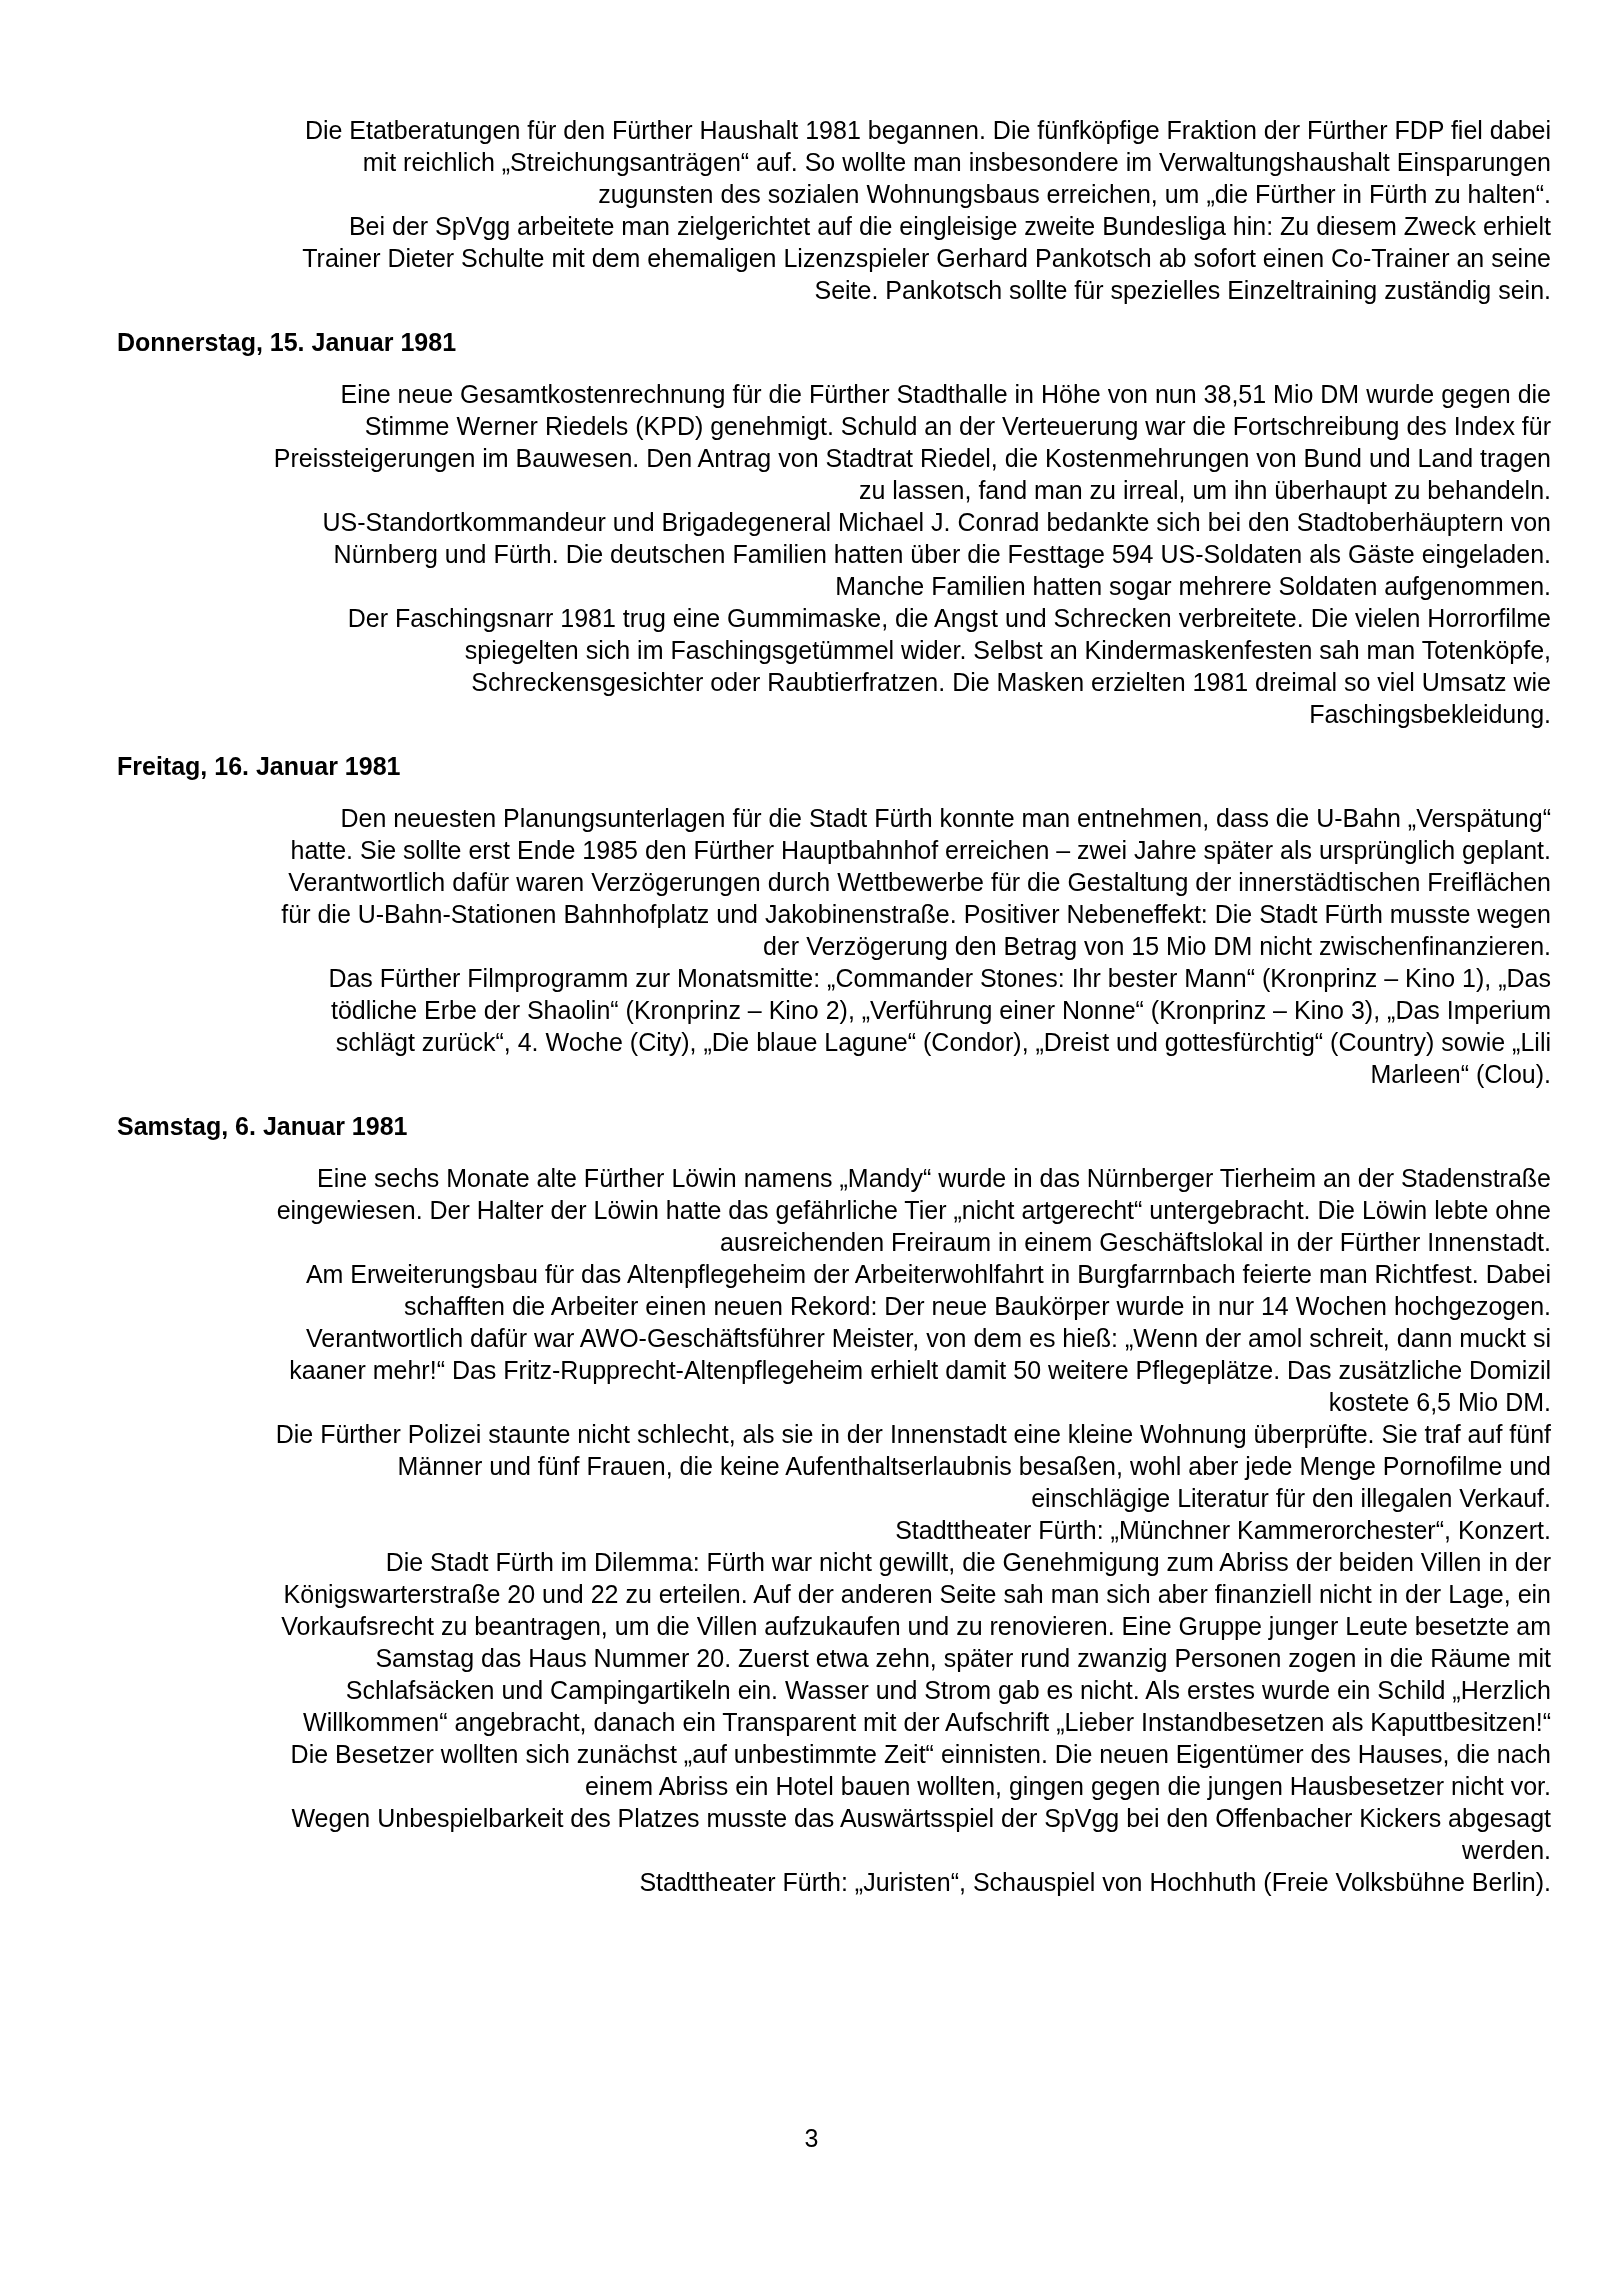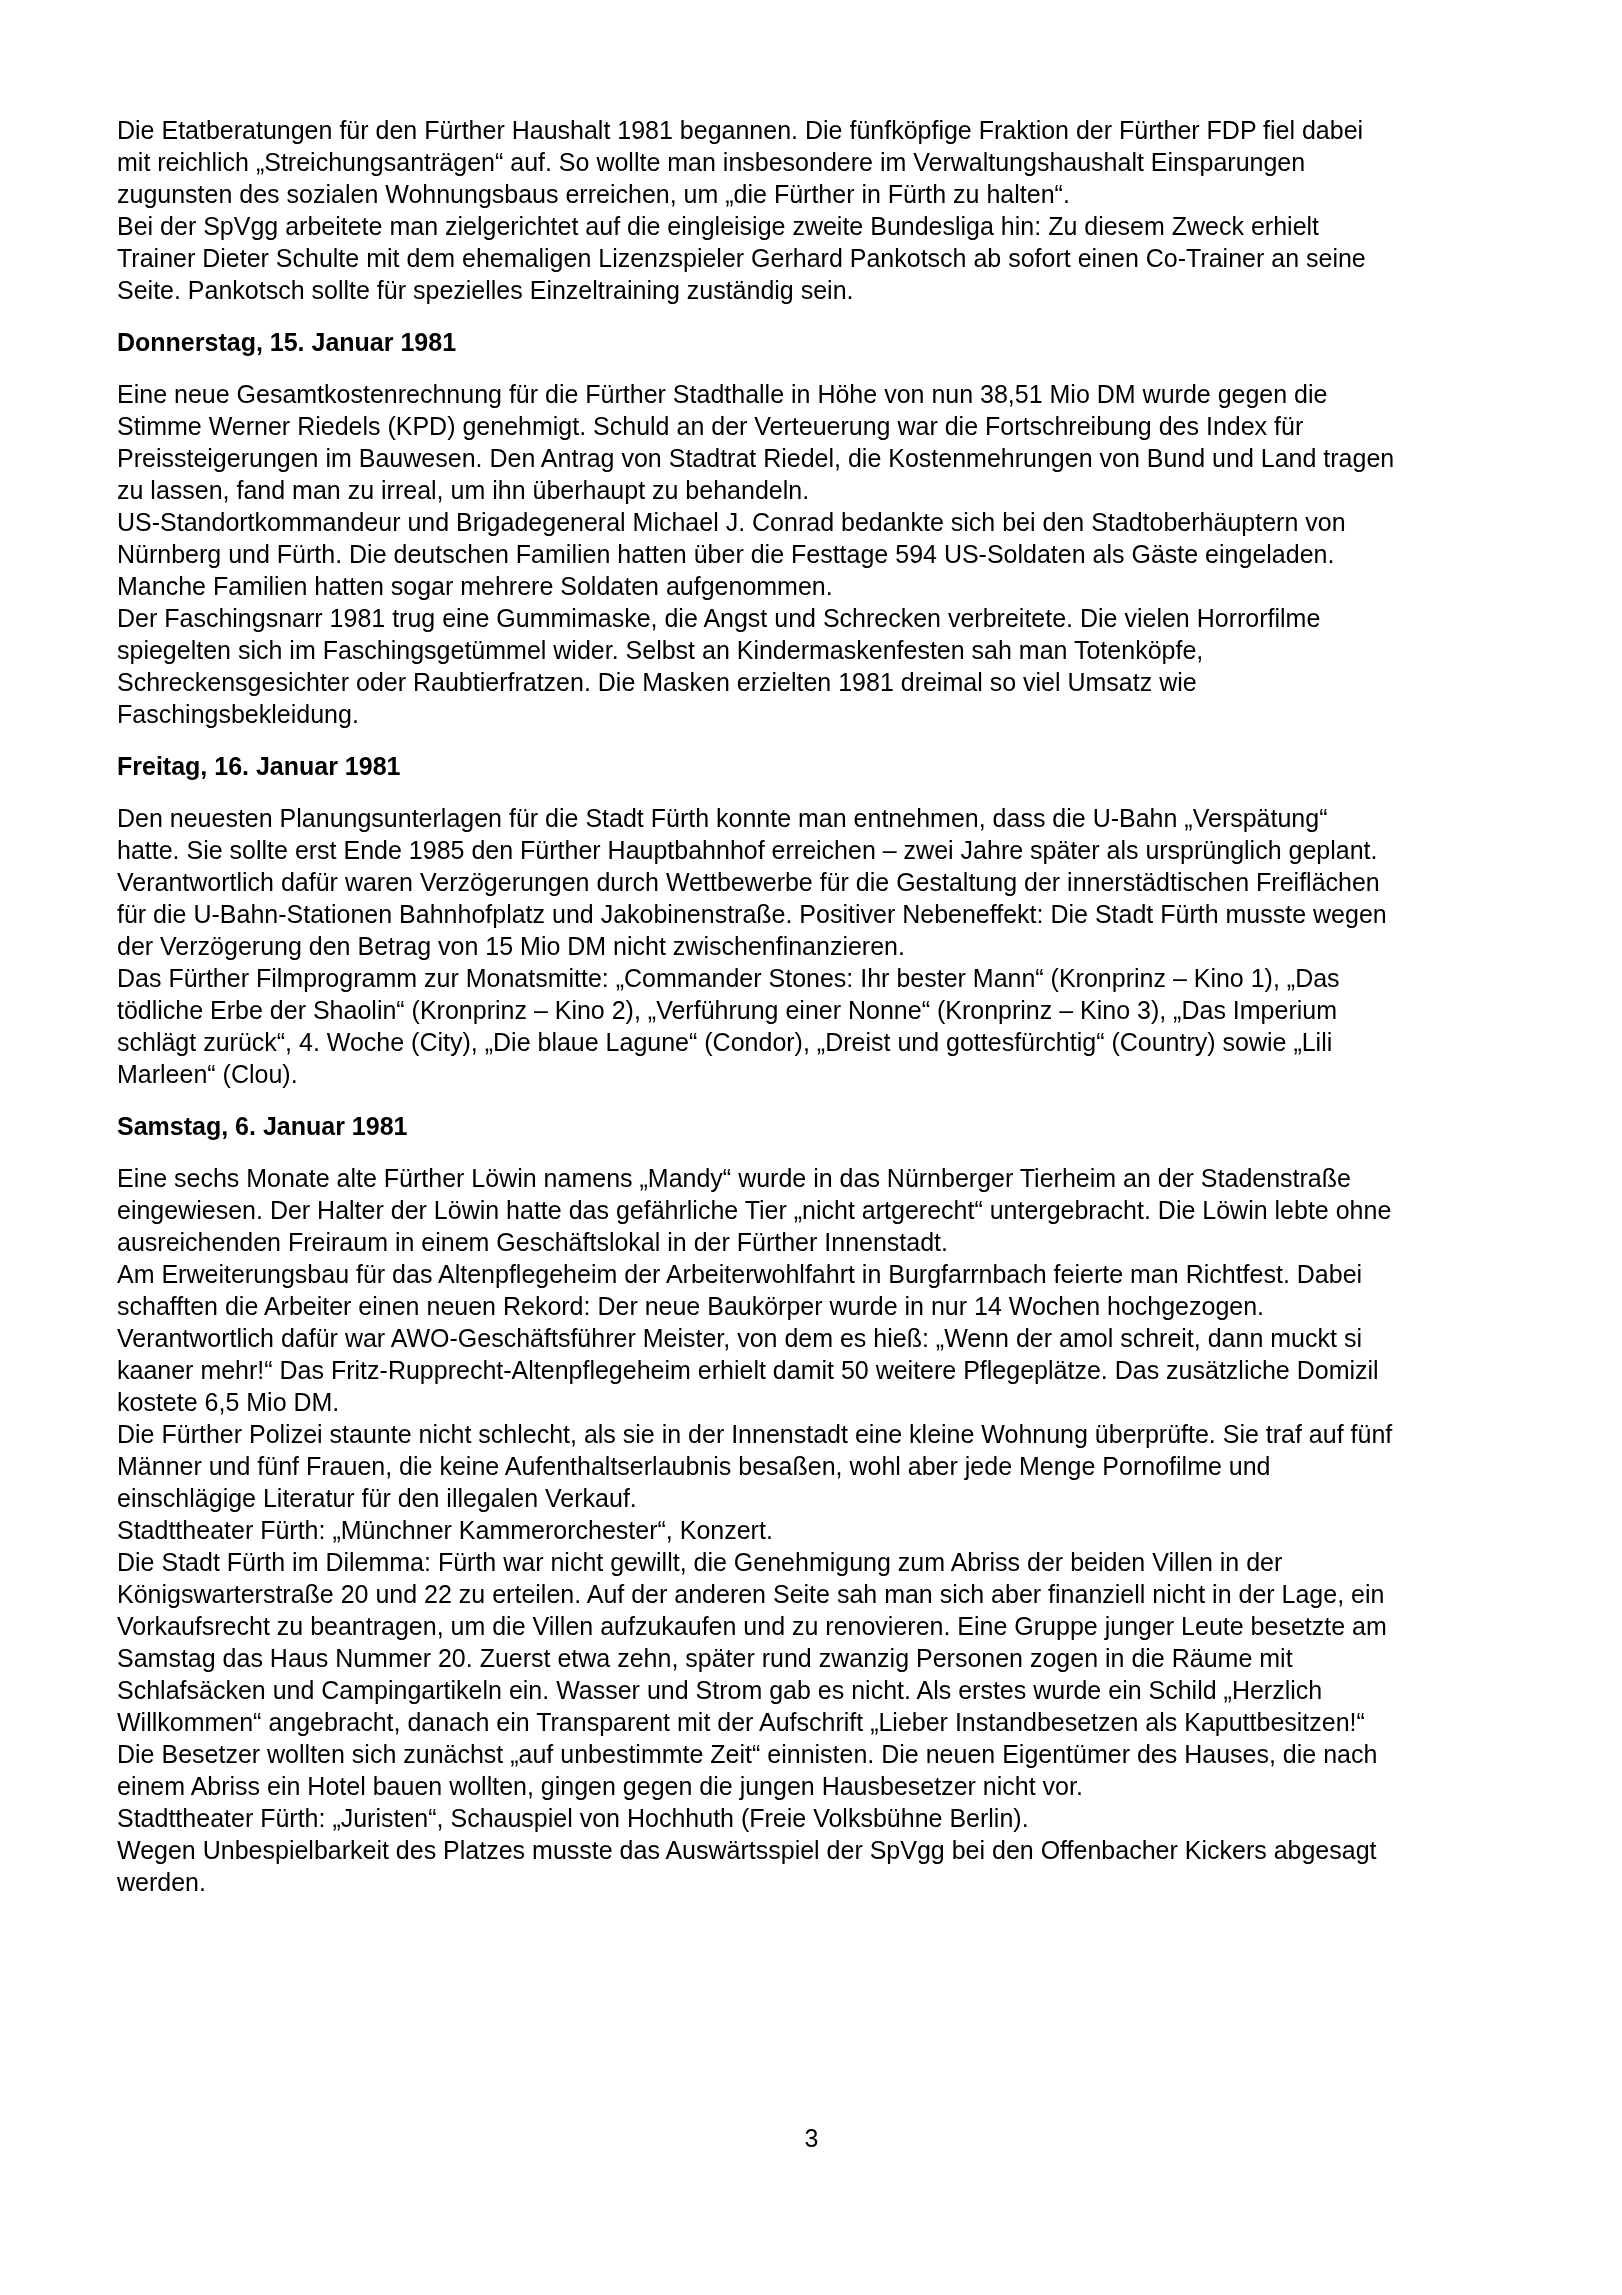--- a/index.html
+++ b/index.html
@@ -20,20 +20,21 @@
     position: absolute;
     left: 117px;
     top: 114px;
     width: 1434px;
     font-size: 25px;
     line-height: 32px;
   }
   .para {
     margin: 0;
     white-space: pre-line;
+    text-align: right;
   }
   .heading {
     margin: 20px 0;
     font-size: inherit;
     line-height: inherit;
     font-weight: 700;
     white-space: pre-line;
   }
   .footer {
     position: absolute;
@@ -97,21 +98,21 @@
     <p class="para">Stadttheater Fürth: „Münchner Kammerorchester“, Konzert.</p>
 
     <p class="para">Die Stadt Fürth im Dilemma: Fürth war nicht gewillt, die Genehmigung zum Abriss der beiden Villen in der
 Königswarterstraße 20 und 22 zu erteilen. Auf der anderen Seite sah man sich aber finanziell nicht in der Lage, ein
 Vorkaufsrecht zu beantragen, um die Villen aufzukaufen und zu renovieren. Eine Gruppe junger Leute besetzte am
 Samstag das Haus Nummer 20. Zuerst etwa zehn, später rund zwanzig Personen zogen in die Räume mit
 Schlafsäcken und Campingartikeln ein. Wasser und Strom gab es nicht. Als erstes wurde ein Schild „Herzlich
 Willkommen“ angebracht, danach ein Transparent mit der Aufschrift „Lieber Instandbesetzen als Kaputtbesitzen!“
 Die Besetzer wollten sich zunächst „auf unbestimmte Zeit“ einnisten. Die neuen Eigentümer des Hauses, die nach
 einem Abriss ein Hotel bauen wollten, gingen gegen die jungen Hausbesetzer nicht vor.</p>
-    <p class="para">Stadttheater Fürth: „Juristen“, Schauspiel von Hochhuth (Freie Volksbühne Berlin).</p>
     <p class="para">Wegen Unbespielbarkeit des Platzes musste das Auswärtsspiel der SpVgg bei den Offenbacher Kickers abgesagt
 werden.</p>
+    <p class="para">Stadttheater Fürth: „Juristen“, Schauspiel von Hochhuth (Freie Volksbühne Berlin).</p>
 
   </div>
 
   <div class="footer">3</div>
 </div>
 
 
 </body></html>

